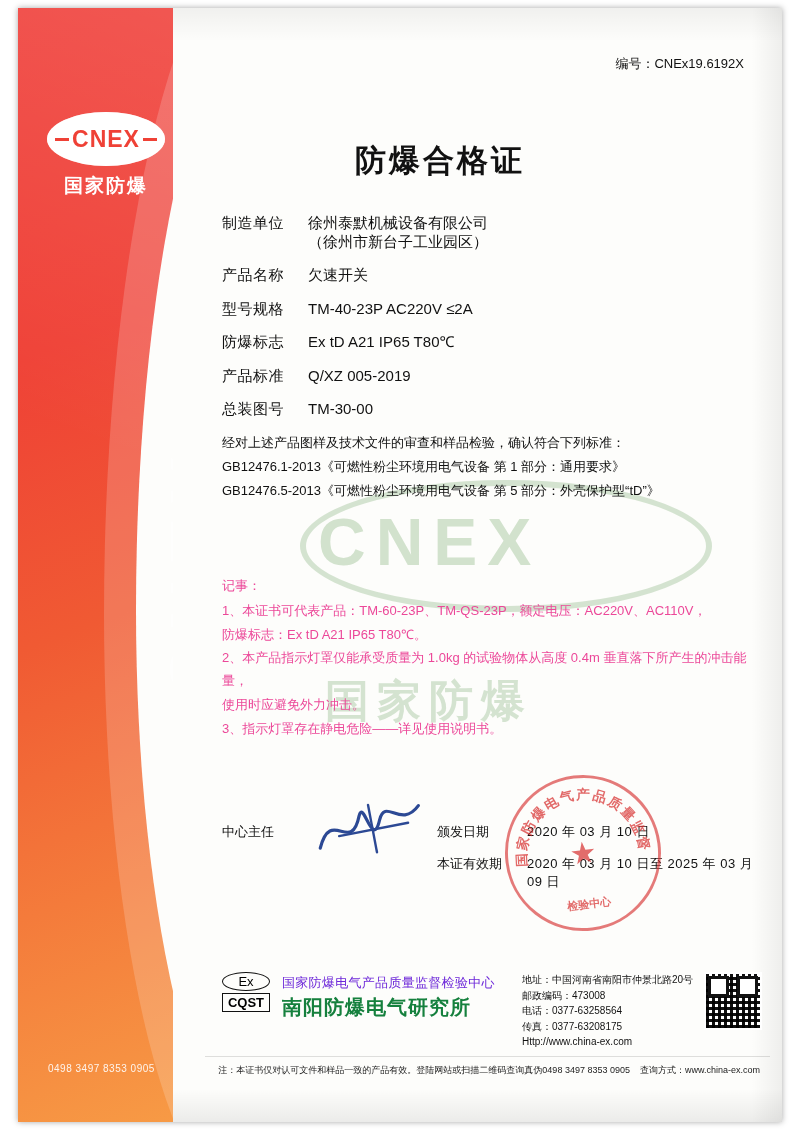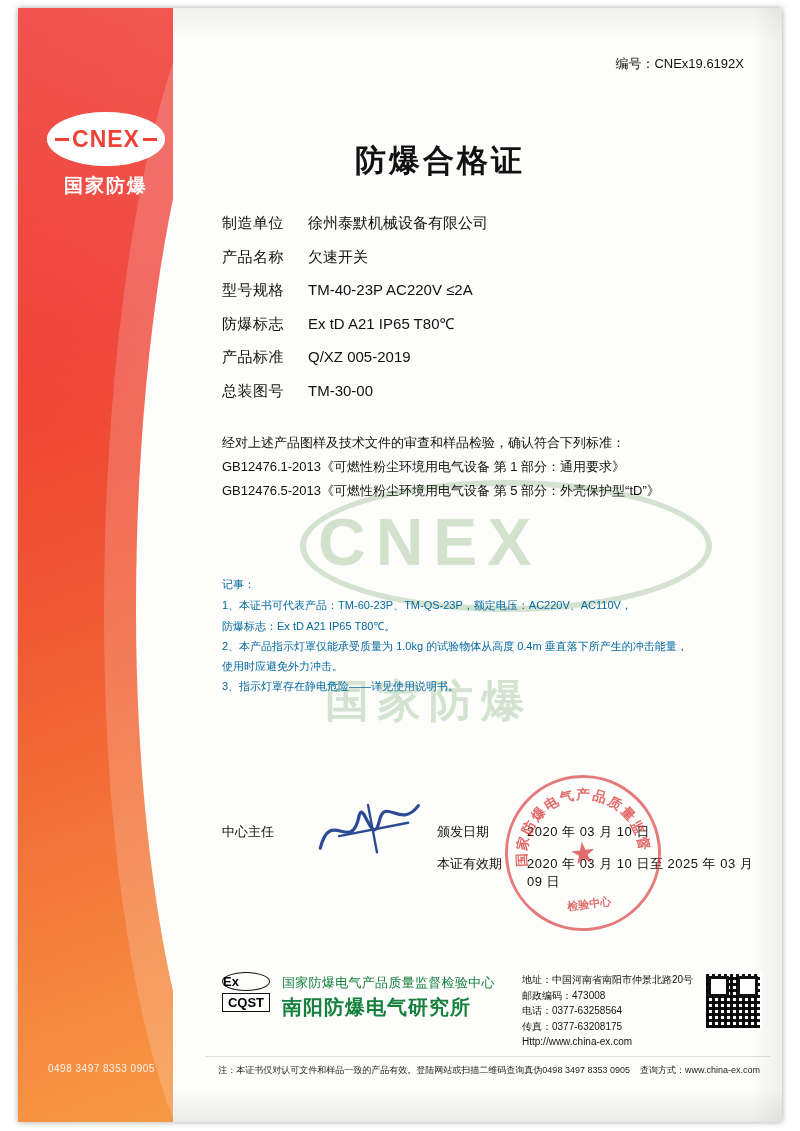--- a/index.html
+++ b/index.html
@@ -162,22 +162,22 @@
     width: 530px;
     font-size: 13px;
     color:#111;
     line-height: 1.85;
   }
 
   .notes {
     position:absolute;
     left: 222px; top: 575px;
     width: 540px;
-    font-size: 11px;
-    color:#0369a1;
+    font-size: 13px;
+    color:#ec4899;
     line-height: 1.75;
   }
   .notes .ntitle { margin-bottom: 2px; }
   .notes li { list-style:none; margin-bottom:1px; }
   .notes ol { margin:0; padding:0; }
 
   
   .sig-row {
     position:absolute;
     left: 222px; top: 815px;
@@ -280,29 +280,29 @@
   .ex-box {
     border: 1.6px solid #111;
     text-align:center;
     font-size: 13px;
     font-weight:bold;
     padding: 1px 0;
   }
   .ex-oval {
     border: 1.6px solid #111;
     border-radius: 50%;
-    text-align:left;
-    font-size: 13px;
-    font-weight:bold;
+    text-align:center;
+    font-size: 13px;
+    font-weight:normal;
     padding: 1px 0;
     margin-bottom: 2px;
   }
   .fo-name1 {
     position:absolute; left: 60px; top: 2px;
-    font-size: 13px; color:#15803d; letter-spacing:.3px;
+    font-size: 13px; color:#6d28d9; letter-spacing:.3px;
   }
   .fo-name2 {
     position:absolute; left: 60px; top: 22px;
     font-size: 20px; font-weight:bold; color:#15803d; letter-spacing:1px;
   }
   .fo-addr {
     position:absolute; left: 300px; top: 0px;
     font-size: 10px; color:#111; line-height:1.55;
   }
   .qr {
@@ -371,20 +371,21 @@
     <div class="wm-ellipse"></div>
     <div class="wm-txt">CNEX</div>
   </div>
   <div class="wm2">国家防爆</div>
 
   <div class="fields">
     <div class="frow">
       <div class="flabel">制造单位</div>
       <div class="fval">
         <div>徐州泰默机械设备有限公司</div>
+        <div class="fval sub">（徐州市新台子工业园区）</div>
       </div>
     </div>
     <div class="frow">
       <div class="flabel">产品名称</div>
       <div class="fval">欠速开关</div>
     </div>
     <div class="frow">
       <div class="flabel">型号规格</div>
       <div class="fval">TM-40-23P    AC220V   ≤2A</div>
     </div>

